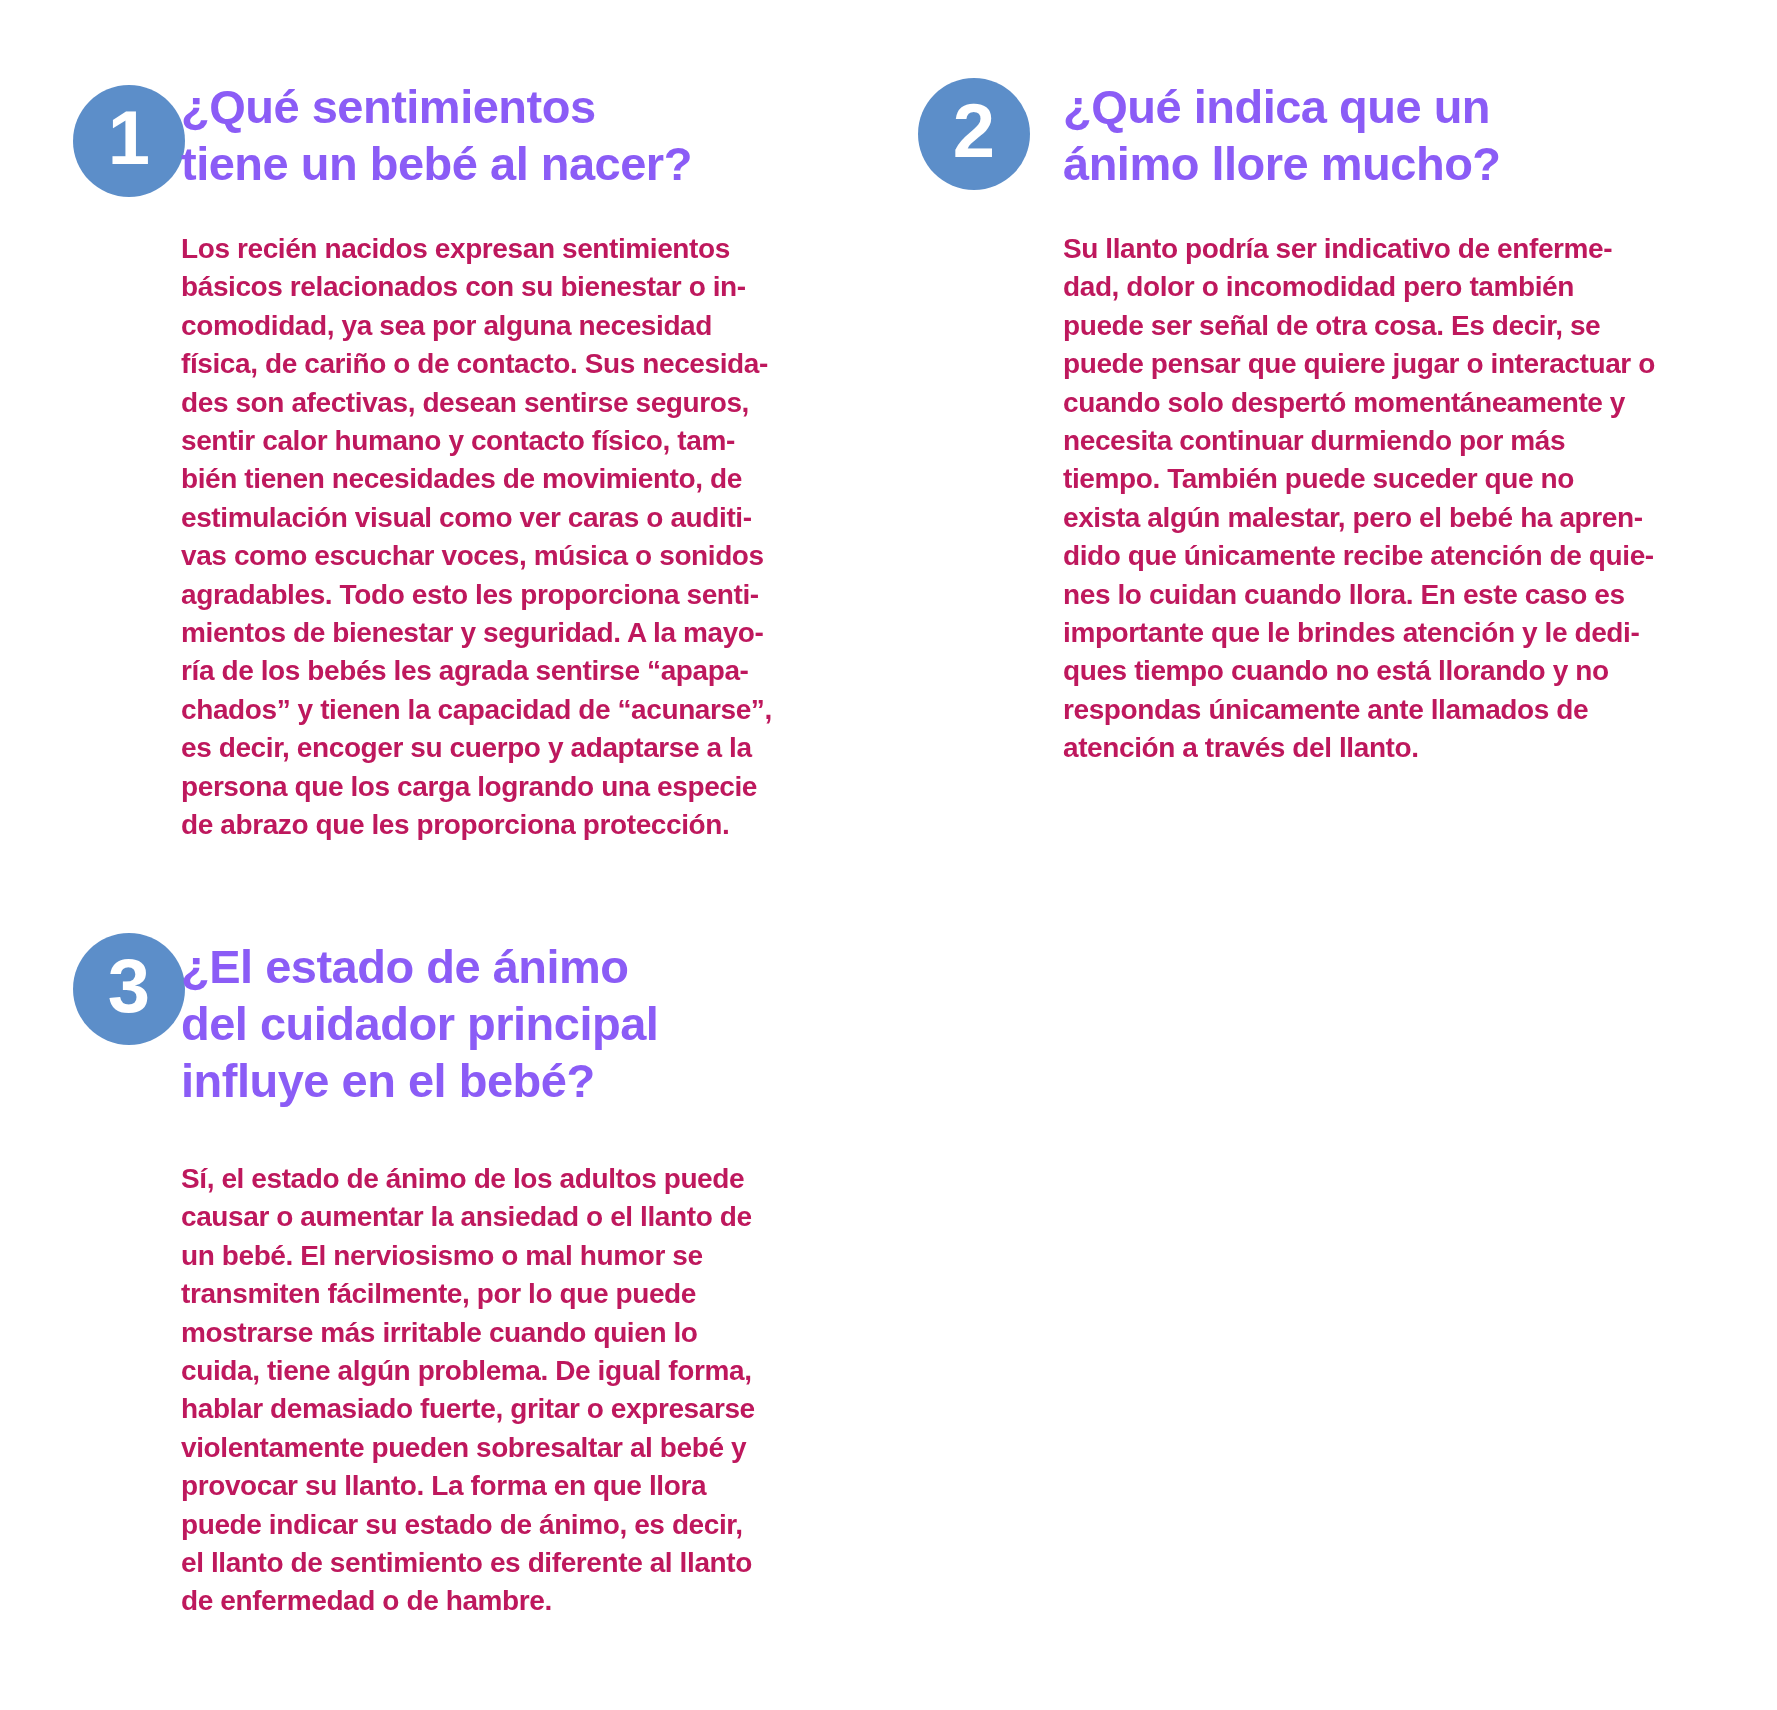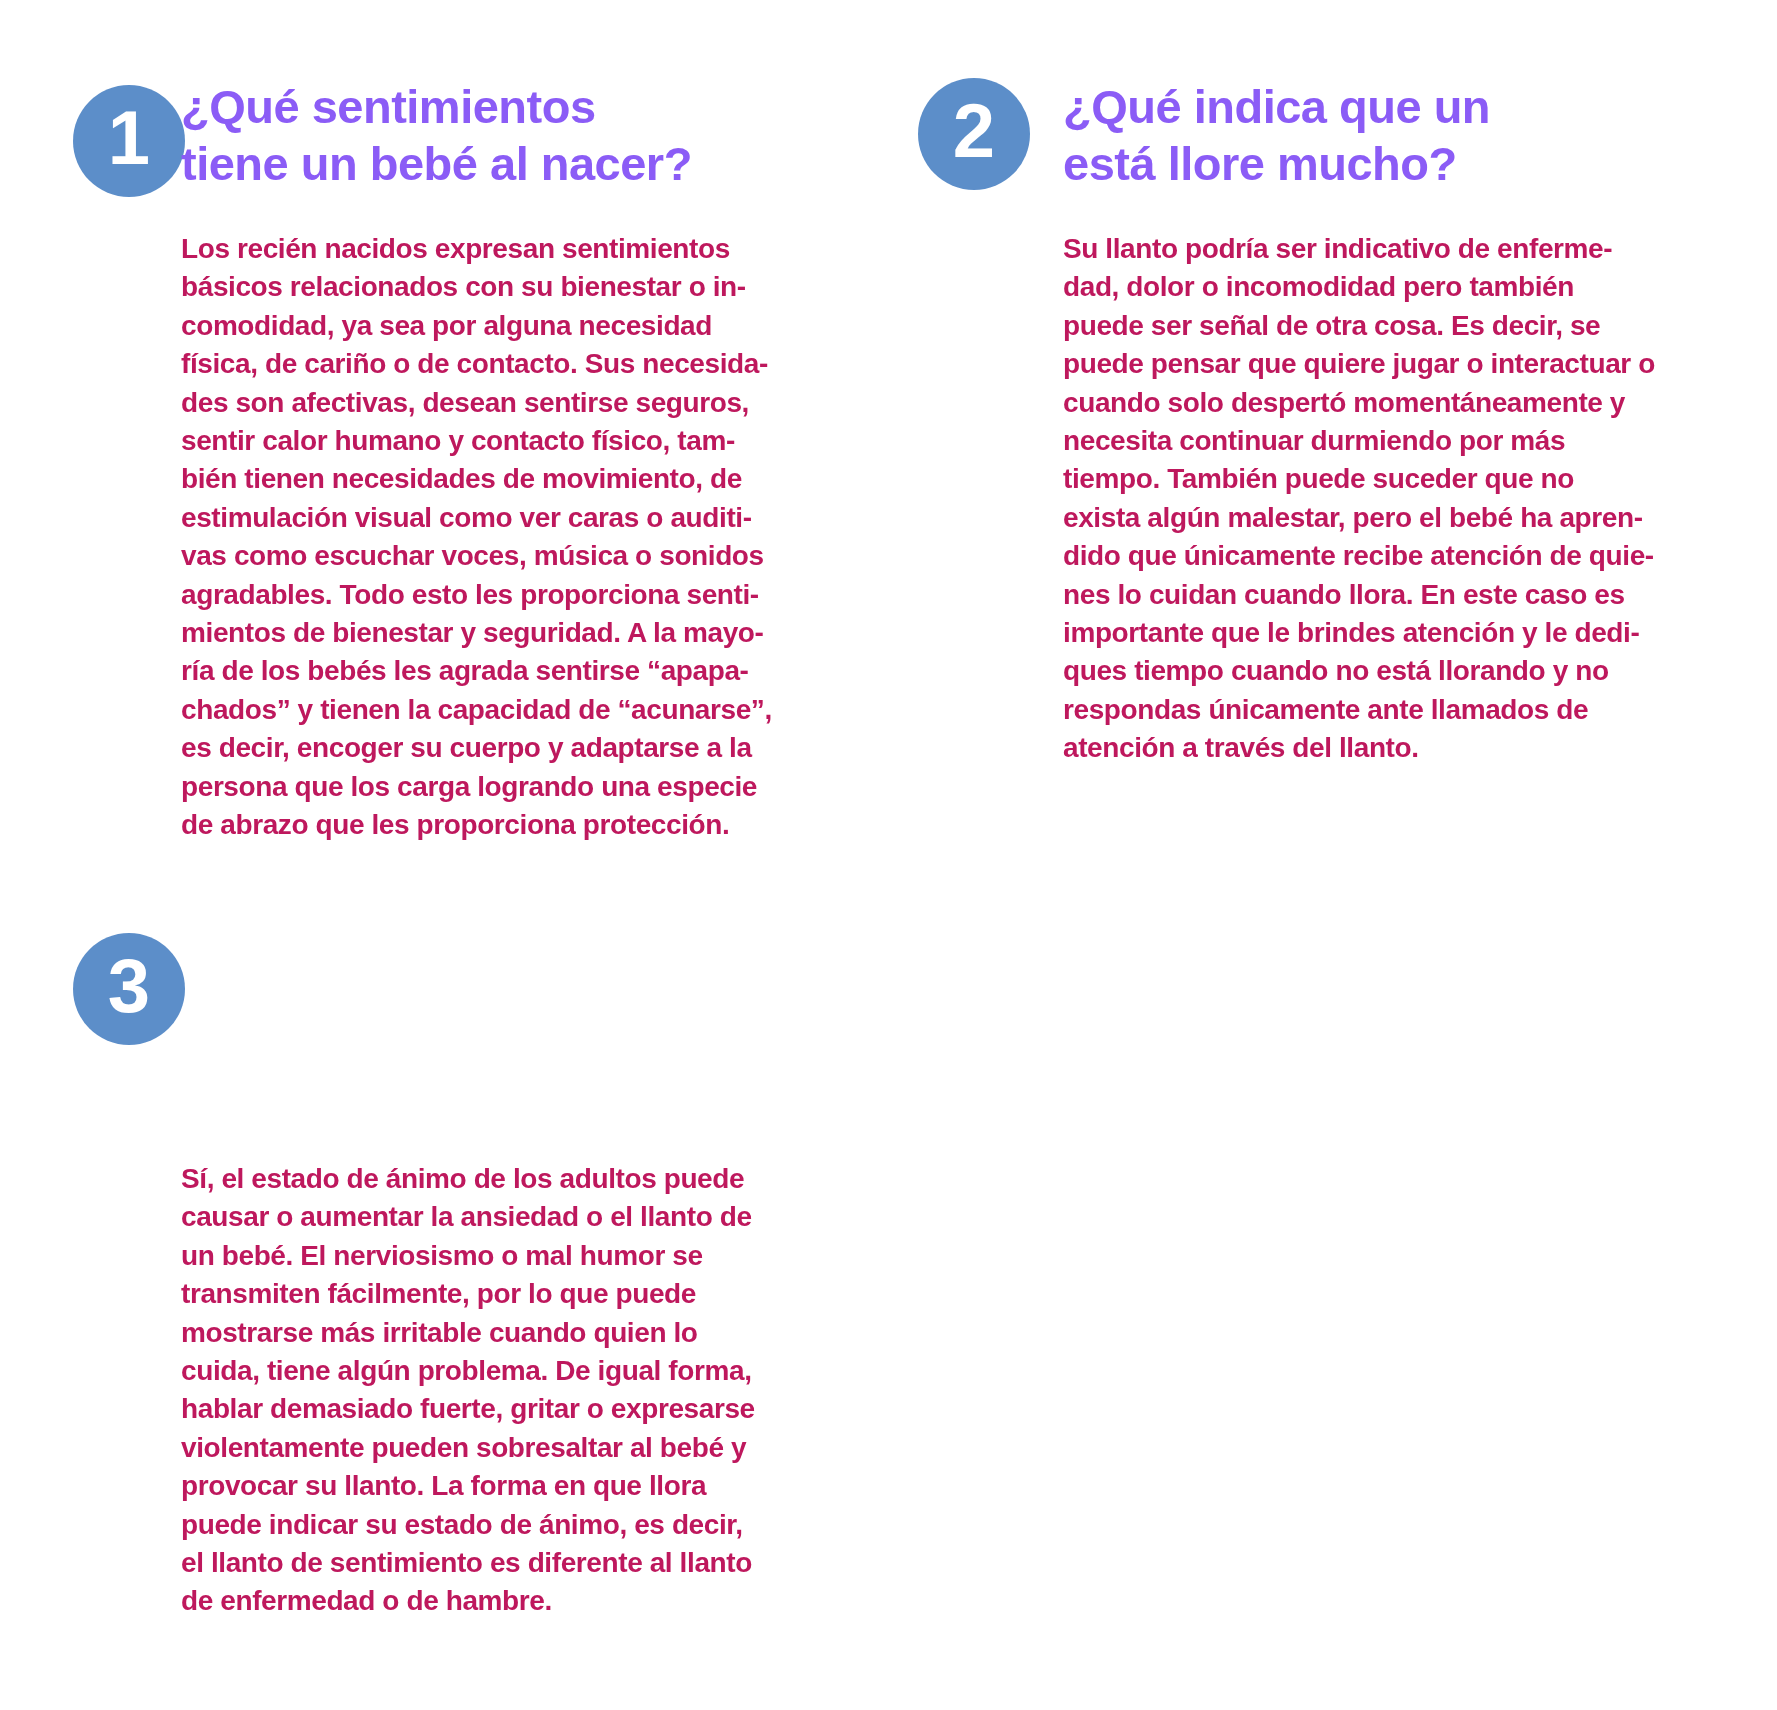--- a/index.html
+++ b/index.html
@@ -89,39 +89,42 @@
 ría de los bebés les agrada sentirse “apapa-
 chados” y tienen la capacidad de “acunarse”,
 es decir, encoger su cuerpo y adaptarse a la
 persona que los carga logrando una especie
 de abrazo que les proporciona protección.</p>
   </div>
 
   <div class="section">
     <div class="badge s2-badge">2</div>
     <h2 class="heading s2-heading">¿Qué indica que un
-está llore mucho?</h2>
+ánimo llore mucho?</h2>
     <p class="body-text s2-body">Su llanto podría ser indicativo de enferme-
 dad, dolor o incomodidad pero también
 puede ser señal de otra cosa. Es decir, se
 puede pensar que quiere jugar o interactuar o
 cuando solo despertó momentáneamente y
 necesita continuar durmiendo por más
 tiempo. También puede suceder que no
 exista algún malestar, pero el bebé ha apren-
 dido que únicamente recibe atención de quie-
 nes lo cuidan cuando llora. En este caso es
 importante que le brindes atención y le dedi-
 ques tiempo cuando no está llorando y no
 respondas únicamente ante llamados de
 atención a través del llanto.</p>
   </div>
 
   <div class="section">
     <div class="badge s3-badge">3</div>
+    <h2 class="heading s3-heading">¿El estado de ánimo
+del cuidador principal
+influye en el bebé?</h2>
     <p class="body-text s3-body">Sí, el estado de ánimo de los adultos puede
 causar o aumentar la ansiedad o el llanto de
 un bebé. El nerviosismo o mal humor se
 transmiten fácilmente, por lo que puede
 mostrarse más irritable cuando quien lo
 cuida, tiene algún problema. De igual forma,
 hablar demasiado fuerte, gritar o expresarse
 violentamente pueden sobresaltar al bebé y
 provocar su llanto. La forma en que llora
 puede indicar su estado de ánimo, es decir,

